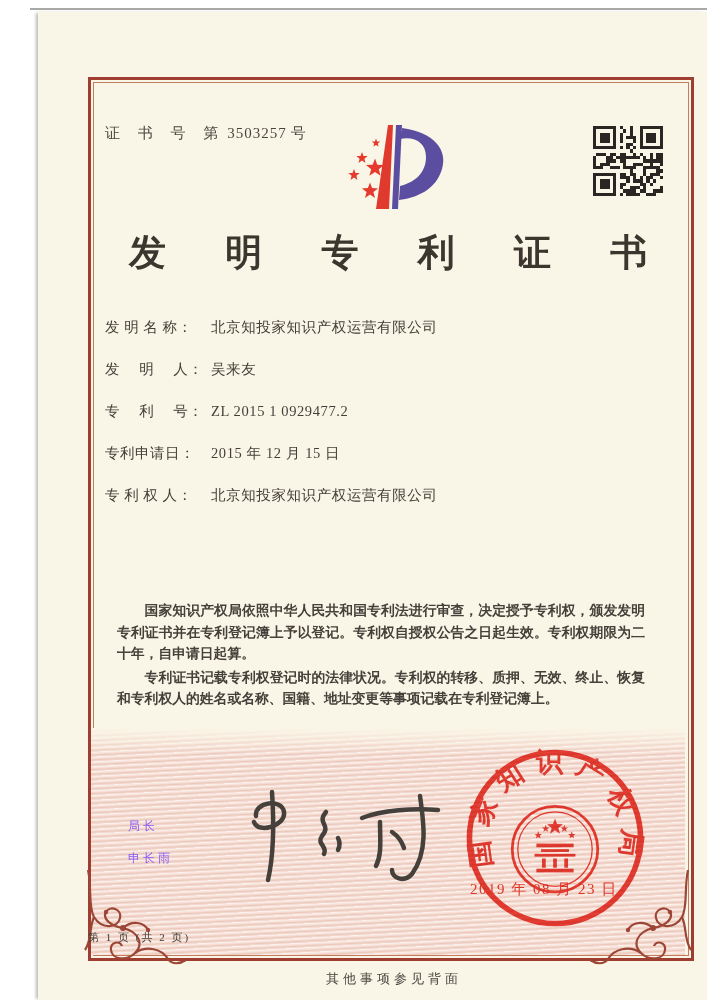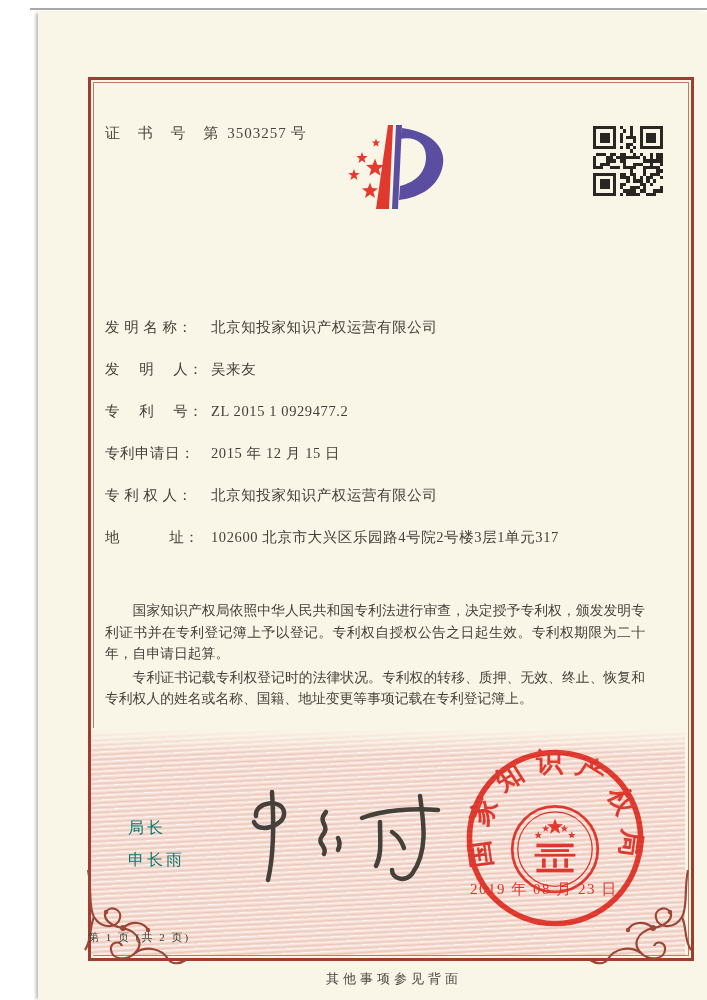--- a/index.html
+++ b/index.html
@@ -23,22 +23,22 @@
   .qr{position:absolute;left:555px;top:114px;}
   .title{position:absolute;left:50px;top:216px;width:600px;text-align:center;
          font-size:37px;font-weight:600;color:#3b372f;}
   .title span{letter-spacing:25px;margin-right:-25px;}
   .frow{position:absolute;left:67px;width:570px;font-size:14.5px;color:#433f38;white-space:nowrap;}
   .flabel{display:inline-block;width:106px;letter-spacing:.5px;}
   .fvalue{letter-spacing:.6px;}
   .grant2{position:absolute;left:280px;top:0;}
   .paras{position:absolute;left:67px;top:588px;width:540px;font-size:13.8px;
          line-height:21.6px;color:#45413a;text-align:justify;}
-  .paras p{margin:0 0 2px 0;text-indent:2em;}
-  .signer{position:absolute;left:90px;font-size:16px;color:#0f766e;letter-spacing:3px;z-index:3;}
+  .paras p{margin:0 0 2px 12px;text-indent:2em;font-weight:bold;}
+  .signer{position:absolute;left:90px;font-size:12px;color:#8b5cf6;letter-spacing:3px;z-index:3;}
   .sig{position:absolute;left:196px;top:770px;z-index:3;}
   .seal{position:absolute;left:424px;top:733px;z-index:4;mix-blend-mode:multiply;opacity:.95;}
   .sealdate{position:absolute;left:432px;top:868px;z-index:5;font-size:15px;letter-spacing:1.5px;
             color:#df3527;white-space:nowrap;}
   .pagenote{position:absolute;left:50px;top:918px;width:600px;z-index:5;
             font-size:11px;color:#3f3b35;letter-spacing:2px;}
   .backnote{position:absolute;left:56px;top:958px;width:600px;text-align:center;
             font-size:13px;color:#4a463f;letter-spacing:4px;}
   .flourish{position:absolute;z-index:2;}
   .fl-left{left:42px;top:858px;}
@@ -303,38 +303,38 @@
         <rect x="8" y="20" width="1" height="1"></rect>
         <rect x="10" y="20" width="1" height="1"></rect>
         <rect x="11" y="20" width="1" height="1"></rect>
         <rect x="12" y="20" width="1" height="1"></rect>
         <rect x="13" y="20" width="1" height="1"></rect>
         <rect x="16" y="20" width="1" height="1"></rect>
         <rect x="17" y="20" width="1" height="1"></rect>
         <rect x="18" y="20" width="1" height="1"></rect>
       </svg>
 
+    <div class="title">
+      <span>发 明 专 利 证 书</span>
+    </div>
 
     <div class="frow" style="top:306px">
       <span class="flabel">发 明 名 称：</span><span class="fvalue">北京知投家知识产权运营有限公司</span>
     </div>
     <div class="frow" style="top:348px">
       <span class="flabel">发　 明　 人：</span><span class="fvalue">吴来友</span>
     </div>
     <div class="frow" style="top:390px">
       <span class="flabel">专　 利　 号：</span><span class="fvalue">ZL 2015 1 0929477.2</span>
     </div>
     <div class="frow" style="top:432px">
       <span class="flabel">专利申请日：</span><span class="fvalue">2015 年 12 月 15 日</span>
     </div>
     <div class="frow" style="top:474px">
       <span class="flabel">专 利 权 人：</span><span class="fvalue">北京知投家知识产权运营有限公司</span>
-    </div>
-    <div class="frow" style="top:516px">
-      <span class="flabel">地　　　 址：</span><span class="fvalue">102600 北京市大兴区乐园路4号院2号楼3层1单元317</span>
     </div>
 
     <div class="paras">
       <p>国家知识产权局依照中华人民共和国专利法进行审查，决定授予专利权，颁发发明专利证书并在专利登记簿上予以登记。专利权自授权公告之日起生效。专利权期限为二十年，自申请日起算。</p>
       <p>专利证书记载专利权登记时的法律状况。专利权的转移、质押、无效、终止、恢复和专利权人的姓名或名称、国籍、地址变更等事项记载在专利登记簿上。</p>
     </div>
 
     <div class="signer" style="top:806px">局长</div>
     <div class="signer" style="top:838px">申长雨</div>
 

